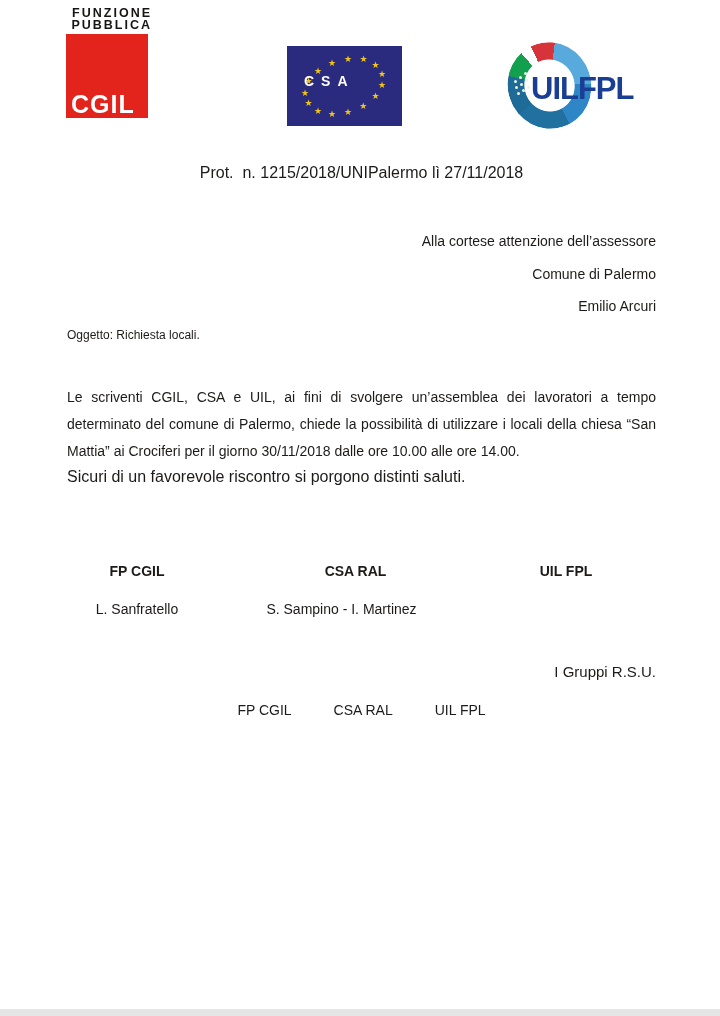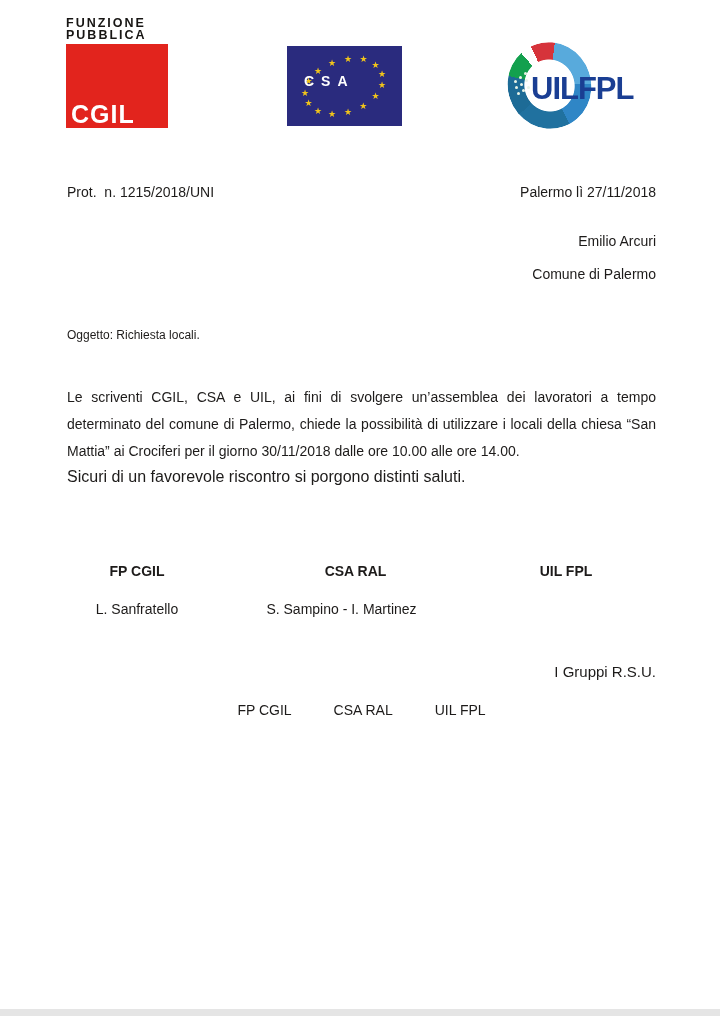--- a/index.html
+++ b/index.html
@@ -2,39 +2,39 @@
 <html><head>
 <meta charset="utf-8">
 <style>
   * { margin:0; padding:0; box-sizing:border-box; }
   html,body { width:720px; height:1016px; background:#ffffff; overflow:hidden; }
   body { font-family:"Liberation Sans", sans-serif; color:#1d1b1a; position:relative; }
 
   .abs { position:absolute; }
 
   
-  .cgil-logo { left:66px; top:17px; width:86px; }
+  .cgil-logo { left:66px; top:7px; width:86px;text-align:right; }
   .cgil-top { font-size:12.5px; font-weight:800; letter-spacing:2px; line-height:12px; color:#171513; white-space:nowrap; }
-  .cgil-square { margin-top:3px; width:102px; height:84px; position:relative; }
+  .cgil-square { margin-top:3px; width:82px; height:84px; position:relative; }
   .cgil-acronym { position:absolute; left:5px; bottom:0px; color:#ffffff; font-weight:800; font-size:25px; letter-spacing:1px; line-height:27px; }
 
   .csa-logo { left:287px; top:46px; width:115px; height:80px; position:absolute; overflow:hidden; }
   .csa-star { position:absolute; font-size:9px; line-height:9px; transform:translate(-50%,-50%); }
   .csa-acronym { position:absolute; left:17px; top:27px; color:#ffffff; font-weight:800; font-size:14px; letter-spacing:7px; }
 
   .uil-logo { left:505px; top:40px; width:150px; height:92px; position:absolute; }
   .uil-ring { position:absolute; left:1px; top:2px; width:87px; height:87px; border-radius:50%;
               transform:rotate(-18deg) scaleX(0.96);
               -webkit-mask-image:radial-gradient(closest-side, transparent 0 59%, #000 61%);
               mask-image:radial-gradient(closest-side, transparent 0 59%, #000 61%); }
   .uil-dot { position:absolute; width:3px; height:3px; border-radius:50%; background:#e9f3e6; }
   .uil-acronym { position:absolute; left:26px; top:31px; font-size:31px; font-weight:800; letter-spacing:-1px; transform:scaleY(1.04); white-space:nowrap; }
 
   
-  .prot-row { left:67px; top:184px; width:589px; display:flex; justify-content:space-between; font-size:14px; }
+  .prot-row { left:67px; top:164px; width:589px; display:flex; justify-content:center; font-size:16px; }
   .pre { white-space:pre-wrap; }
   .recipient { right:64px; top:225px; text-align:right; font-size:14px; line-height:32.5px; }
   .subject { left:67px; top:328px; font-size:12px; }
   .body-par { left:67px; top:384px; width:589px; font-size:14px; line-height:27px; text-align:justify; }
   .closing { left:67px; top:468px; width:589px; font-size:16px; }
 
   .sig-grid { left:67px; top:563px; width:589px; display:grid; grid-template-columns:140px 1fr 180px; row-gap:22px; font-size:14px; }
   .sig-cell { text-align:center; }
   .sig-org { font-weight:bold; }
   .sig-mid { position:relative; left:14px; }
@@ -91,22 +91,23 @@
     </div>
   <span class="uil-acronym" id="uil-text" style="color: rgb(26, 62, 147);">UILFPL</span>
 </div>
 
 <div class="abs prot-row">
   <span class="pre">Prot.&nbsp; n. 1215/2018/UNI</span>
   <span>Palermo lì 27/11/2018</span>
 </div>
 
 <div class="abs recipient">
+  <div>Alla cortese attenzione dell’assessore</div>
+  <div>Comune di Palermo</div>
   <div>Emilio Arcuri</div>
-  <div>Comune di Palermo</div>
 </div>
 
 <div class="abs subject">Oggetto: Richiesta locali.</div>
 
 <div class="abs body-par">Le scriventi CGIL, CSA e UIL, ai fini di svolgere un’assemblea dei lavoratori a tempo determinato del comune di Palermo, chiede la possibilità di utilizzare i locali della chiesa “San Mattia” ai Crociferi per il giorno 30/11/2018 dalle ore 10.00 alle ore 14.00.</div>
 <div class="abs closing">Sicuri di un favorevole riscontro si porgono distinti saluti.</div>
 
 <div class="abs sig-grid">
   <div class="sig-cell sig-org">FP CGIL</div>
   <div class="sig-cell sig-org sig-mid">CSA RAL</div>

